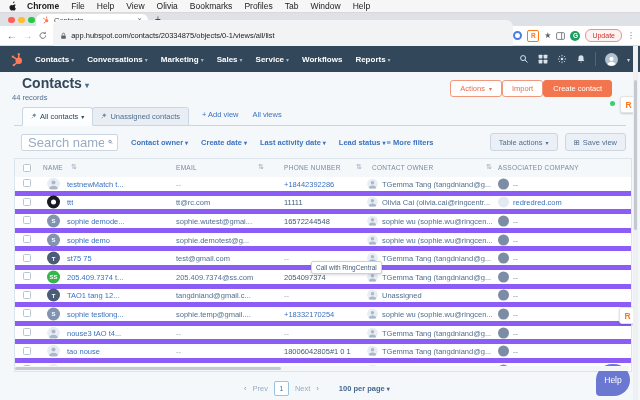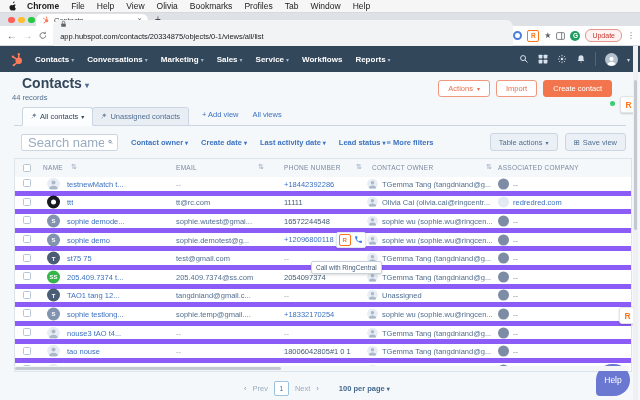--- a/index.html
+++ b/index.html
@@ -27,21 +27,21 @@
   .tab .title{font-size:7.5px;color:#3c4043;flex:1;}
   .tab .close{font-size:8px;color:#5f6368;line-height:1;}
   .newtab{position:absolute;left:155px;top:2px;font-size:10px;color:#45494d;line-height:10px;}
 
   
   .toolbar{position:absolute;top:26px;left:0;width:640px;height:20px;background:#fff;
     border-bottom:1px solid #dadce0;box-sizing:border-box;display:flex;align-items:center;}
   .navbtn{font-size:10px;color:#5f6368;width:16px;text-align:center;}
   .navbtn.dis{color:#b6b9bd;}
   .omnibox{margin-left:2px;width:468px;height:31px;background:#f1f3f4;border-radius:7px;
-    display:flex;align-items:flex-start;padding:0 7px;box-sizing:border-box;gap:4px;flex-direction:column;}
+    display:flex;align-items:center;padding:0 7px;box-sizing:border-box;gap:4px;}
   .omnibox .url{font-size:7.5px;color:#202124;white-space:nowrap;overflow:hidden;}
   .tb-right{margin-left:auto;display:flex;align-items:center;gap:5px;padding-right:5px;}
   .ext-blue{width:9px;height:9px;border:2.2px solid #4a7de0;border-radius:50%;box-sizing:border-box;}
   .rbox{display:inline-flex;align-items:center;justify-content:center;background:#fff;
     border:1.2px solid #ff7518;border-radius:2px;color:#ff7518;font-weight:bold;}
   .ext-rc{width:10px;height:10px;font-size:6.5px;}
   .ext-star{color:#5f6368;font-size:8px;line-height:1;}
   .avatarG{width:10px;height:10px;border-radius:50%;background:#1f9d61;color:#fff;font-size:6.5px;
     font-weight:bold;display:flex;align-items:center;justify-content:center;}
   .updatepill{height:11px;border:1px solid #e3968e;border-radius:6px;background:#fdf2f1;color:#c5342b;
@@ -56,21 +56,21 @@
   .hnav-item .caret{color:#9fb3c8;font-size:6px;margin-left:2px;font-weight:normal;}
   .hs-right{margin-left:auto;display:flex;align-items:center;gap:9px;}
   .hs-sep{width:1px;height:14px;background:#51647a;}
   .hs-avatar{width:13px;height:13px;border-radius:50%;background:#b3c1ce;overflow:hidden;}
   .hs-caret{color:#cbd6e2;font-size:6px;}
 
   
   .pgtitle{position:absolute;left:22px;top:75px;font-size:14px;font-weight:bold;color:#33475b;}
   .pgtitle .caret{font-size:8px;color:#506e91;margin-left:3px;}
   .records{position:absolute;left:12px;top:93px;font-size:7.5px;color:#516f90;}
-  .hdrbtns{position:absolute;right:28px;top:80px;display:flex;gap:6px;}
+  .hdrbtns{position:absolute;right:28px;top:80px;display:flex;}
   .btn{height:17px;border-radius:3px;font-size:7.5px;display:flex;align-items:center;padding:0 9px;box-sizing:border-box;}
   .btn.ghost{border:1px solid #f0977c;color:#e66e50;background:#fff;}
   .btn.primary{background:#f2754e;color:#fff;border:1px solid #f2754e;}
   .btn .bcaret{font-size:6px;margin-left:4px;}
   .greendot{position:absolute;left:610px;top:101px;width:5px;height:5px;border-radius:50%;background:#3dcc71;}
   .rc-widget{position:absolute;width:15px;height:15px;border-radius:3px;background:#fff;border:1px solid #e4e4e4;
     box-shadow:0 1px 2px rgba(0,0,0,.18);display:flex;align-items:center;justify-content:center;
     color:#ff7518;font-weight:bold;font-size:8.5px;}
   .rc-widget.top{left:620px;top:96px;}
   .rc-widget.side{left:619px;top:307px;}
@@ -402,31 +402,20 @@
           </svg></span>
         <span class="cell c-owner">sophie wu (sophie.wu@ringcen...</span>
         <span class="cell c-compav"></span>
         <span class="cell c-comp">--</span>
       </div>
       <div class="trow">
         <span class="cb"></span>
         <span class="av" style="background: rgb(129, 147, 174);">S</span>
         <span class="cell c-name lnk">sophie demo</span>
         <span class="cell c-email">sophie.demotest@g...</span>
-        <span class="cell c-phone">
-          <span class="lnk">+12096800118</span>
-          <span class="callfly">
-            <span class="rbox">R</span>
-            <span style="display: inline-flex;">
-              <svg width="9" height="9" viewBox="0 0 24 24">
-                <path fill="#2f7de0" d="M6.6 10.8c1.5 2.8 3.8 5.1 6.6 6.6l2.2-2.2c.3-.3.7-.4 1-.2 1.1.4 2.4.6 3.6.6.6 0 1 .4 1 1V20c0 .6-.4 1-1 1C10.6 21 3 13.4 3 4c0-.6.4-1 1-1h3.5c.6 0 1 .4 1 1 0 1.3.2 2.5.6 3.6.1.3 0 .7-.2 1l-2.3 2.2z"></path>
-              </svg>
-            </span>
-          </span>
-        </span>
         <span class="cell c-ownav"><svg width="11" height="11" viewBox="0 0 16 16">
             <circle cx="8" cy="8" r="8" fill="#e8edf4"></circle>
             <circle cx="8" cy="6.2" r="2.5" fill="#aab8ca"></circle>
             <path d="M2.6 14.6a5.4 4.6 0 0110.8 0z" fill="#aab8ca"></path>
           </svg></span>
         <span class="cell c-owner">sophie wu (sophie.wu@ringcen...</span>
         <span class="cell c-compav"></span>
         <span class="cell c-comp">--</span>
       </div>
       <div class="trow">

